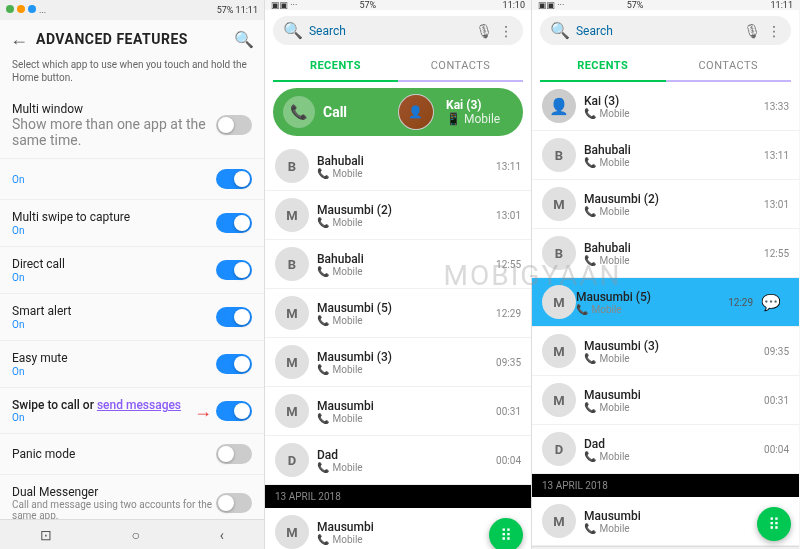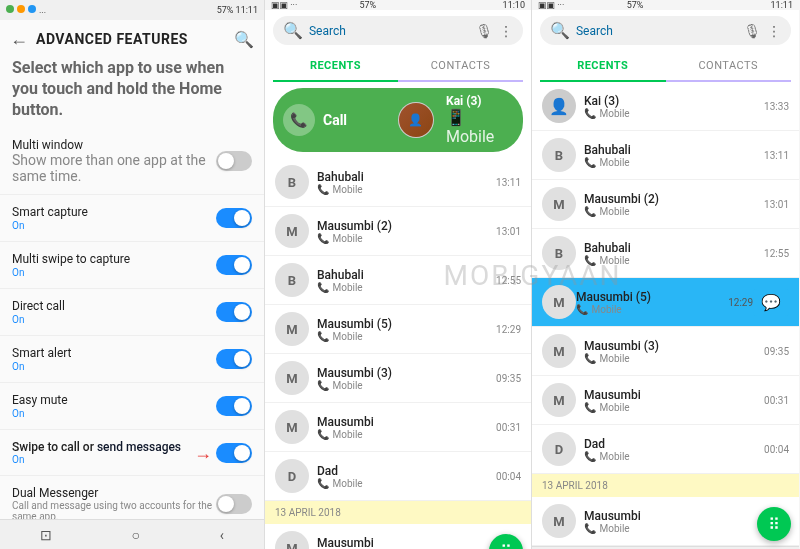--- a/index.html
+++ b/index.html
@@ -63,25 +63,24 @@
       color: #222;
       letter-spacing: 0.5px;
       flex: 1;
     }
     .search-icon-header {
       font-size: 16px;
       color: #555;
     }
 
     .panel1-subtitle {
-      font-size: 16px;
+      font-size: 10px;
       color: #666;
       padding: 0 12px 8px 12px;
       line-height: 1.3;
-      font-weight: bold;
     }
 
     .settings-list {
       flex: 1;
       overflow: hidden;
     }
 
     .setting-item {
       display: flex;
       align-items: center;
@@ -139,21 +138,22 @@
     }
     .swipe-text {
       flex: 1;
     }
     .swipe-name {
       font-size: 12px;
       color: #222;
       font-weight: 500;
     }
     .swipe-name span {
-      color: #0f172a;
+      color: #8b5cf6;
+      text-decoration: underline;
     }
     .swipe-status {
       font-size: 10px;
       color: #1a8cff;
     }
 
     .arrow-indicator {
       position: absolute;
       right: 52px;
       color: #e53935;
@@ -267,21 +267,21 @@
       flex: 1;
       color: white;
       font-size: 11px;
       margin-left: 4px;
     }
     .kai-name {
       font-size: 12px;
       font-weight: bold;
     }
     .kai-sub {
-      font-size: 16px;
+      font-size: 12px;
       opacity: 0.85;
     }
 
     
     .recent-item {
       display: flex;
       align-items: center;
       padding: 7px 10px;
       border-bottom: 1px solid #f0f0f0;
       gap: 8px;
@@ -321,21 +321,21 @@
     }
     .item-time {
       font-size: 10px;
       color: #888;
     }
 
     .date-divider {
       padding: 6px 10px;
       font-size: 10px;
       color: #888;
-      background: #fef9c3;
+      background: #000000;
     }
 
     .fab-button {
       position: absolute;
       width: 34px;
       height: 34px;
       border-radius: 50%;
       background: #00c853;
       display: flex;
       align-items: center;
@@ -441,21 +441,20 @@
     <div class="setting-item">
       <div class="setting-text">
         <div class="setting-name">Multi window</div>
         <div style="font-size:14px;color:#888;">Show more than one app at the same time.</div>
       </div>
       <div class="toggle off"></div>
     </div>
 
     <div class="setting-item">
       <div class="setting-text">
-        <div class="setting-name">Smart capture</div>
         <div class="setting-status">On</div>
       </div>
       <div class="toggle"></div>
     </div>
 
     <div class="setting-item">
       <div class="setting-text">
         <div class="setting-name">Multi swipe to capture</div>
         <div class="setting-status">On</div>
       </div>
@@ -490,29 +489,29 @@
       <div class="swipe-text">
         <div class="swipe-name">Swipe to call or <span>send messages</span></div>
         <div class="swipe-status">On</div>
       </div>
       <span class="arrow-indicator">→</span>
       <div class="toggle"></div>
     </div>
 
     <div class="setting-item">
       <div class="setting-text">
+        <div class="setting-name">Panic mode</div>
+      </div>
+      <div class="toggle off"></div>
+    </div>
+
+    <div class="setting-item">
+      <div class="setting-text">
         <div class="setting-name">Dual Messenger</div>
         <div style="font-size:10px;color:#888;">Call and message using two accounts for the same app.</div>
-      </div>
-      <div class="toggle off"></div>
-    </div>
-
-    <div class="setting-item">
-      <div class="setting-text">
-        <div class="setting-name">Panic mode</div>
       </div>
       <div class="toggle off"></div>
     </div>
 
   </div>
 
   <div class="bottom-nav">
     <span class="nav-btn">⊡</span>
     <span class="nav-btn">○</span>
     <span class="nav-btn">‹</span>

